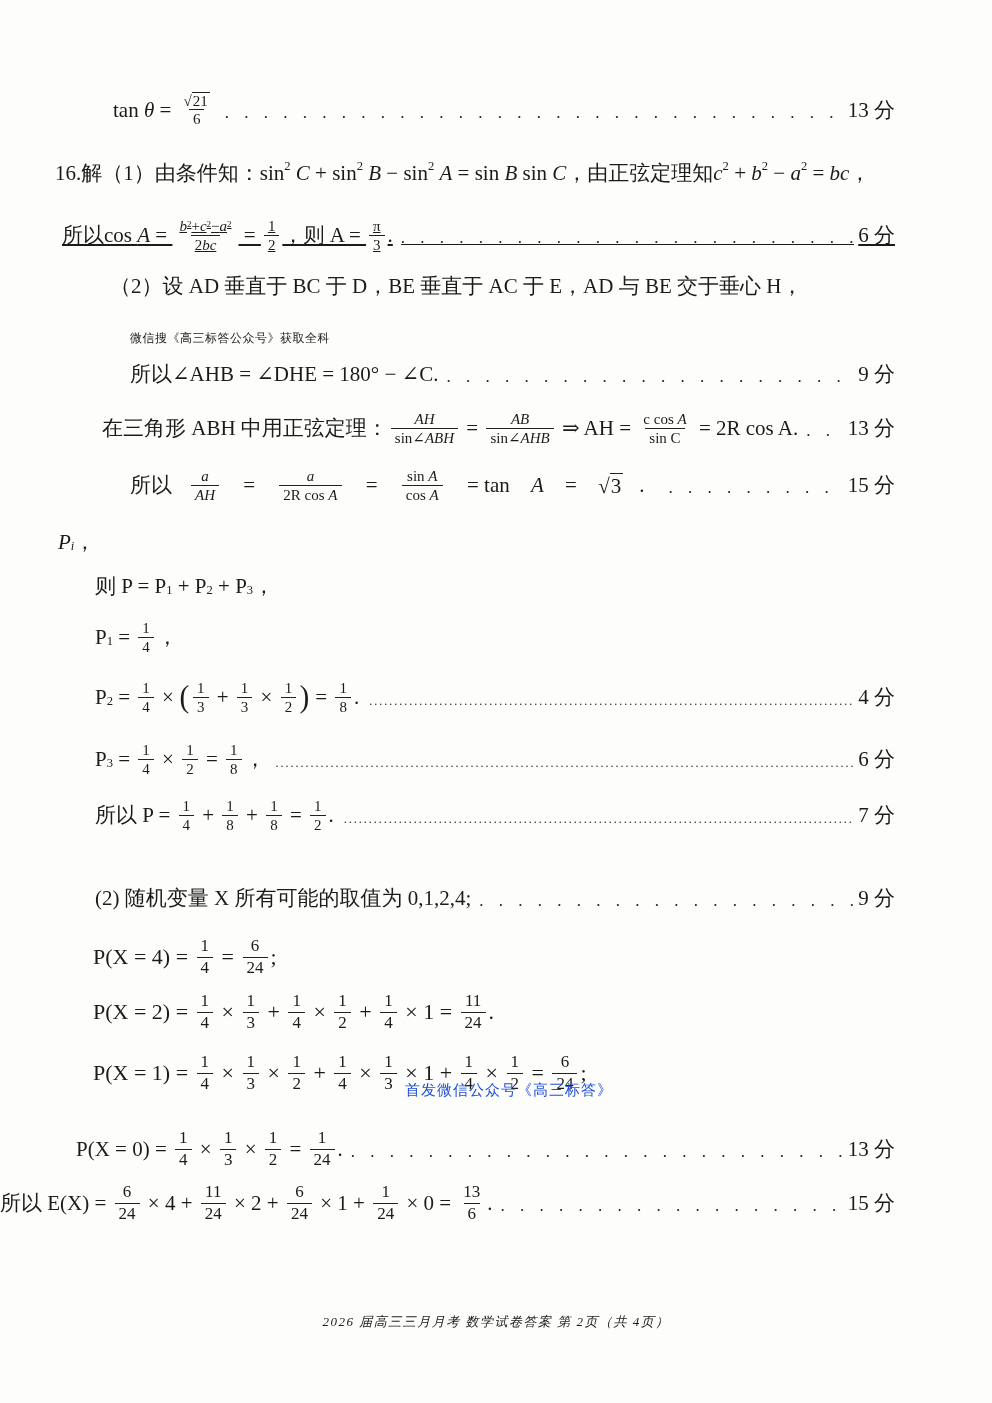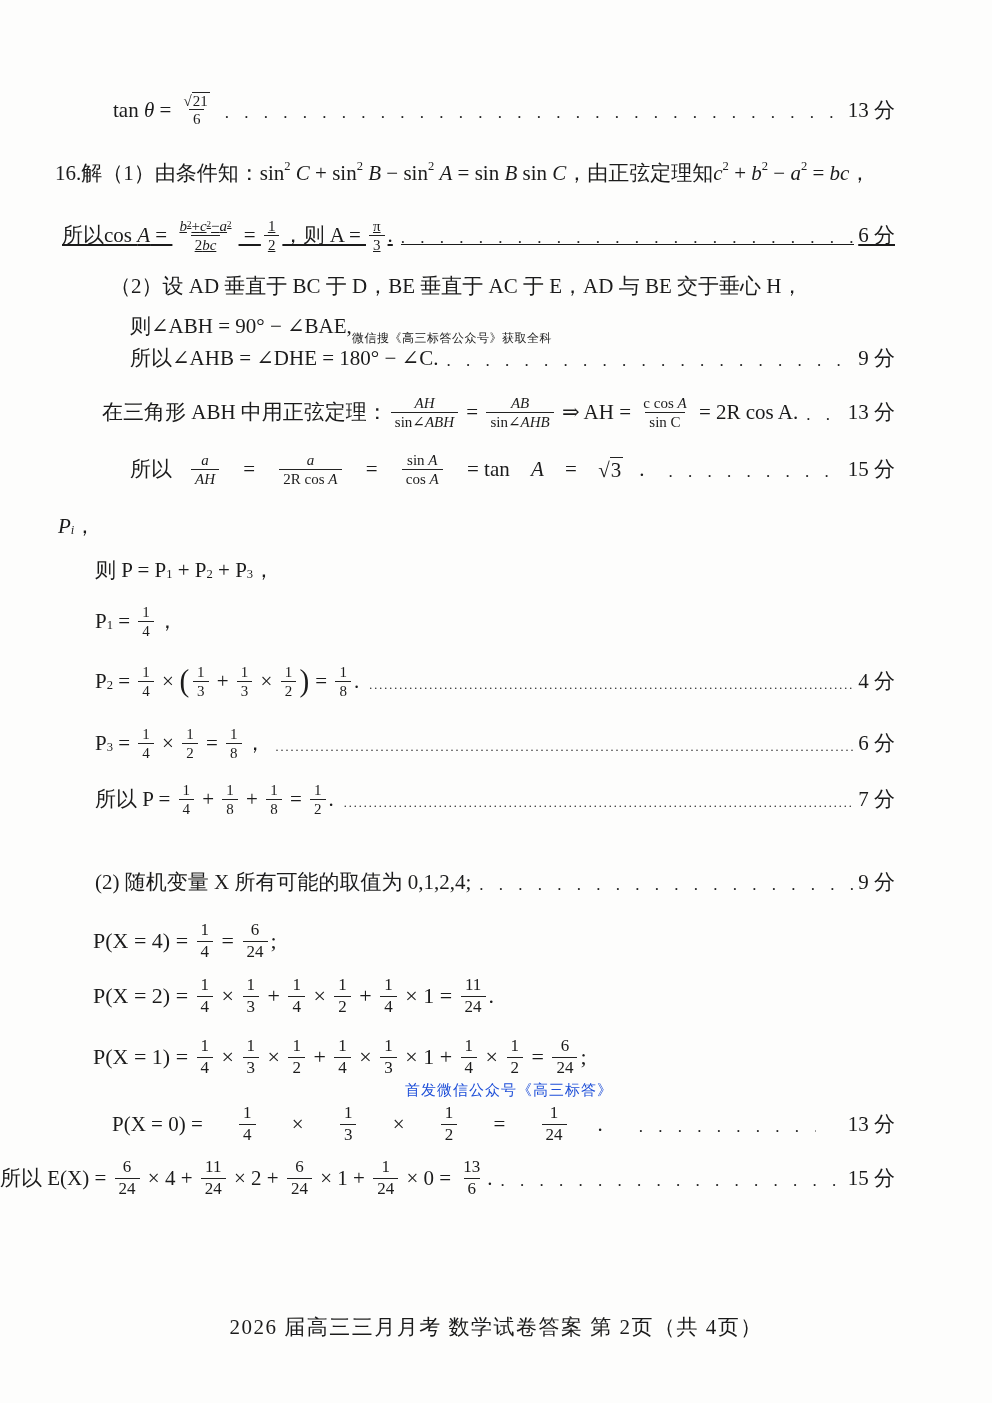--- a/index.html
+++ b/index.html
@@ -30,49 +30,49 @@
   .dots{flex:1 1 0 !important;min-width:0;overflow:hidden;white-space:nowrap;color:#222;align-self:center;}
   .dots.wide{font-size:17px;letter-spacing:5.5px;transform:translateY(3px);margin:0 4px 0 8px;}
   .dots.fine{font-size:12px;letter-spacing:2px;transform:translateY(4px);margin:0 4px 0 10px;}
   .score{white-space:pre;}
   
   .line:nth-child(1){margin-top:0;padding-left:113px;min-height:48px;}
   .line:nth-child(2){margin-top:24px;padding-left:55px;min-height:30px;}
   .line:nth-child(3){margin-top:23px;padding-left:62px;min-height:48px;text-decoration:underline;}
   .line:nth-child(4){margin-top:12px;padding-left:110px;min-height:30px;}
   .line:nth-child(5){margin-top:10px;padding-left:130px;min-height:30px;}
-  .line:nth-child(6){margin-top:2px;padding-left:130px;min-height:30px;}
+  .line:nth-child(6){margin-top:18px;padding-left:130px;min-height:30px;}
   .line:nth-child(7){margin-top:14px;padding-left:102px;min-height:50px;}
   .line:nth-child(8){margin-top:8px;padding-left:130px;min-height:48px;gap:16px;}
   .line:nth-child(9){margin-top:18px;padding-left:58px;min-height:30px;}
   .line:nth-child(10){margin-top:14px;padding-left:95px;min-height:30px;}
   .line:nth-child(11){margin-top:12px;padding-left:95px;min-height:48px;}
   .line:nth-child(12){margin-top:12px;padding-left:95px;min-height:48px;}
   .line:nth-child(13){margin-top:14px;padding-left:95px;min-height:48px;}
   .line:nth-child(14){margin-top:8px;padding-left:95px;min-height:48px;}
   .line:nth-child(15){margin-top:44px;padding-left:95px;min-height:30px;}
   .line:nth-child(16){margin-top:16px;padding-left:93px;min-height:56px;font-size:22px;}
   .line:nth-child(17){margin-top:2px;padding-left:93px;min-height:50px;font-size:22px;}
   .line:nth-child(18){margin-top:8px;padding-left:93px;min-height:56px;font-size:22px;}
-  .line:nth-child(19){margin-top:15px;padding-left:112px;min-height:48px;gap:28px;}
+  .line:nth-child(19){margin-top:24px;padding-left:76px;min-height:48px;}
   .line:nth-child(20){margin-top:6px;min-height:48px;}
   .line:nth-child(16) .frac,.line:nth-child(17) .frac,.line:nth-child(18) .frac,
   .line:nth-child(19) .frac,.line:nth-child(20) .frac{font-size:17px;}
   .watermark{position:absolute;left:405px;top:1081px;font-size:15px;letter-spacing:1px;}
-  .footer{position:absolute;left:0;right:0;top:1313px;text-align:center;font-size:21px;letter-spacing:1.5px;}
+  .footer{position:absolute;left:0;right:0;top:1313px;text-align:center;font-size:13px;letter-spacing:1.5px;font-style:italic;}
 </style>
 </head>
 <body style="background: rgb(253, 253, 252); color: rgb(27, 27, 27);">
 
 <div class="doc">
     <div class="line"><span class="t">tan </span><span class="t it">θ</span><span class="t"> = </span><span class="frac"><span class="num"><span class="rad"><span class="rad-sign">√</span><span class="rad-body">21</span></span></span><span class="den"><span class="t">6</span></span></span><span class="dots wide">. . . . . . . . . . . . . . . . . . . . . . . . . . . . . . . . . . . . . . . . . . . . . . . . . . . . . . . . . . . . . . . . . . . . . . . . . . . . . . . . . . . . . . . . . . . . . . . . . . . . . . . . . . . . . . . . . . . . . . . . . . . . . . . . . . . . . . . . . . . . . . . . . . . . . . . . . . . . . . . . . . . . . . . . . . . . . . . . . . . . . . . . . . . . . . . . . . . . . . . . . . . . . . . . . . . . . . . . . . . . . . . . . . . . . . . . . . . . . . . . . . . . . . . . . . . . . . . . . . . . </span><span class="score">13 分</span></div>
     <div class="line"><span class="t">16.解（1）由条件知：sin</span><span class="sup">2</span><span class="t"> </span><span class="t it">C</span><span class="t"> + sin</span><span class="sup">2</span><span class="t"> </span><span class="t it">B</span><span class="t"> − sin</span><span class="sup">2</span><span class="t"> </span><span class="t it">A</span><span class="t"> = sin </span><span class="t it">B</span><span class="t"> sin </span><span class="t it">C</span><span class="t">，由正弦定理知</span><span class="t it">c</span><span class="sup">2</span><span class="t"> + </span><span class="t it">b</span><span class="sup">2</span><span class="t"> − </span><span class="t it">a</span><span class="sup">2</span><span class="t"> = </span><span class="t it">bc</span><span class="t">，</span></div>
     <div class="line"><span class="t">所以cos </span><span class="t it">A</span><span class="t"> = </span><span class="frac"><span class="num"><span class="t it">b</span><span class="sup">2</span><span class="t">+</span><span class="t it">c</span><span class="sup">2</span><span class="t">−</span><span class="t it">a</span><span class="sup">2</span></span><span class="den"><span class="t">2</span><span class="t it">bc</span></span></span><span class="t"> = </span><span class="frac"><span class="num"><span class="t">1</span></span><span class="den"><span class="t">2</span></span></span><span class="t">，则 A = </span><span class="frac"><span class="num"><span class="t">π</span></span><span class="den"><span class="t">3</span></span></span><span class="t">.</span><span class="dots wide">. . . . . . . . . . . . . . . . . . . . . . . . . . . . . . . . . . . . . . . . . . . . . . . . . . . . . . . . . . . . . . . . . . . . . . . . . . . . . . . . . . . . . . . . . . . . . . . . . . . . . . . . . . . . . . . . . . . . . . . . . . . . . . . . . . . . . . . . . . . . . . . . . . . . . . . . . . . . . . . . . . . . . . . . . . . . . . . . . . . . . . . . . . . . . . . . . . . . . . . . . . . . . . . . . . . . . . . . . . . . . . . . . . . . . . . . . . . . . . . . . . . . . . . . . . . . . . . . . . . . </span><span class="score">6 分</span></div>
     <div class="line"><span class="t">（2）设 AD 垂直于 BC 于 D，BE 垂直于 AC 于 E，AD 与 BE 交于垂心 H，</span></div>
-    <div class="line"><span class="t">则∠ABH = 90° − ∠BAE,</span><span class="small-note">微信搜《高三标答公众号》获取全科</span></div>
+    <div class="line"><span class="small-note">微信搜《高三标答公众号》获取全科</span></div>
     <div class="line"><span class="t">所以∠AHB = ∠DHE = 180° − ∠C.</span><span class="dots wide">. . . . . . . . . . . . . . . . . . . . . . . . . . . . . . . . . . . . . . . . . . . . . . . . . . . . . . . . . . . . . . . . . . . . . . . . . . . . . . . . . . . . . . . . . . . . . . . . . . . . . . . . . . . . . . . . . . . . . . . . . . . . . . . . . . . . . . . . . . . . . . . . . . . . . . . . . . . . . . . . . . . . . . . . . . . . . . . . . . . . . . . . . . . . . . . . . . . . . . . . . . . . . . . . . . . . . . . . . . . . . . . . . . . . . . . . . . . . . . . . . . . . . . . . . . . . . . . . . . . . </span><span class="score">9 分</span></div>
     <div class="line"><span class="t">在三角形 ABH 中用正弦定理：</span><span class="frac"><span class="num"><span class="t it">AH</span></span><span class="den"><span class="t">sin∠</span><span class="t it">ABH</span></span></span><span class="t"> = </span><span class="frac"><span class="num"><span class="t it">AB</span></span><span class="den"><span class="t">sin∠</span><span class="t it">AHB</span></span></span><span class="t"> ⇒ AH = </span><span class="frac"><span class="num"><span class="t">c cos </span><span class="t it">A</span></span><span class="den"><span class="t">sin C</span></span></span><span class="t"> = 2R cos A.</span><span class="dots wide">. . . . . . . . . . . . . . . . . . . . . . . . . . . . . . . . . . . . . . . . . . . . . . . . . . . . . . . . . . . . . . . . . . . . . . . . . . . . . . . . . . . . . . . . . . . . . . . . . . . . . . . . . . . . . . . . . . . . . . . . . . . . . . . . . . . . . . . . . . . . . . . . . . . . . . . . . . . . . . . . . . . . . . . . . . . . . . . . . . . . . . . . . . . . . . . . . . . . . . . . . . . . . . . . . . . . . . . . . . . . . . . . . . . . . . . . . . . . . . . . . . . . . . . . . . . . . . . . . . . . </span><span class="score">13 分</span></div>
     <div class="line"><span class="t">所以</span><span class="frac"><span class="num"><span class="t it">a</span></span><span class="den"><span class="t it">AH</span></span></span><span class="t"> = </span><span class="frac"><span class="num"><span class="t it">a</span></span><span class="den"><span class="t">2R cos </span><span class="t it">A</span></span></span><span class="t"> = </span><span class="frac"><span class="num"><span class="t">sin </span><span class="t it">A</span></span><span class="den"><span class="t">cos </span><span class="t it">A</span></span></span><span class="t"> = tan </span><span class="t it">A</span><span class="t"> = </span><span class="rad"><span class="rad-sign">√</span><span class="rad-body">3</span></span><span class="t">.</span><span class="dots wide">. . . . . . . . . . . . . . . . . . . . . . . . . . . . . . . . . . . . . . . . . . . . . . . . . . . . . . . . . . . . . . . . . . . . . . . . . . . . . . . . . . . . . . . . . . . . . . . . . . . . . . . . . . . . . . . . . . . . . . . . . . . . . . . . . . . . . . . . . . . . . . . . . . . . . . . . . . . . . . . . . . . . . . . . . . . . . . . . . . . . . . . . . . . . . . . . . . . . . . . . . . . . . . . . . . . . . . . . . . . . . . . . . . . . . . . . . . . . . . . . . . . . . . . . . . . . . . . . . . . . </span><span class="score">15 分</span></div>
     <div class="line"><span class="t it">P</span><span class="subn it">i</span><span class="t">，</span></div>
     <div class="line"><span class="t">则 P = P</span><span class="subn">1</span><span class="t"> + P</span><span class="subn">2</span><span class="t"> + P</span><span class="subn">3</span><span class="t">，</span></div>
     <div class="line"><span class="t">P</span><span class="subn">1</span><span class="t"> = </span><span class="frac"><span class="num"><span class="t">1</span></span><span class="den"><span class="t">4</span></span></span><span class="t">，</span></div>
     <div class="line"><span class="t">P</span><span class="subn">2</span><span class="t"> = </span><span class="frac"><span class="num"><span class="t">1</span></span><span class="den"><span class="t">4</span></span></span><span class="t"> × </span><span class="paren">(</span><span class="frac"><span class="num"><span class="t">1</span></span><span class="den"><span class="t">3</span></span></span><span class="t"> + </span><span class="frac"><span class="num"><span class="t">1</span></span><span class="den"><span class="t">3</span></span></span><span class="t"> × </span><span class="frac"><span class="num"><span class="t">1</span></span><span class="den"><span class="t">2</span></span></span><span class="paren">)</span><span class="t"> = </span><span class="frac"><span class="num"><span class="t">1</span></span><span class="den"><span class="t">8</span></span></span><span class="t">.</span><span class="dots fine">....................................................................................................................................................................................................................................................................................................................................................................................................................................................................................................................</span><span class="score">4 分</span></div>
     <div class="line"><span class="t">P</span><span class="subn">3</span><span class="t"> = </span><span class="frac"><span class="num"><span class="t">1</span></span><span class="den"><span class="t">4</span></span></span><span class="t"> × </span><span class="frac"><span class="num"><span class="t">1</span></span><span class="den"><span class="t">2</span></span></span><span class="t"> = </span><span class="frac"><span class="num"><span class="t">1</span></span><span class="den"><span class="t">8</span></span></span><span class="t">，</span><span class="dots fine">....................................................................................................................................................................................................................................................................................................................................................................................................................................................................................................................</span><span class="score">6 分</span></div>
     <div class="line"><span class="t">所以 P = </span><span class="frac"><span class="num"><span class="t">1</span></span><span class="den"><span class="t">4</span></span></span><span class="t"> + </span><span class="frac"><span class="num"><span class="t">1</span></span><span class="den"><span class="t">8</span></span></span><span class="t"> + </span><span class="frac"><span class="num"><span class="t">1</span></span><span class="den"><span class="t">8</span></span></span><span class="t"> = </span><span class="frac"><span class="num"><span class="t">1</span></span><span class="den"><span class="t">2</span></span></span><span class="t">.</span><span class="dots fine">....................................................................................................................................................................................................................................................................................................................................................................................................................................................................................................................</span><span class="score">7 分</span></div>
     <div class="line"><span class="t">(2) 随机变量 X 所有可能的取值为 0,1,2,4;</span><span class="dots wide">. . . . . . . . . . . . . . . . . . . . . . . . . . . . . . . . . . . . . . . . . . . . . . . . . . . . . . . . . . . . . . . . . . . . . . . . . . . . . . . . . . . . . . . . . . . . . . . . . . . . . . . . . . . . . . . . . . . . . . . . . . . . . . . . . . . . . . . . . . . . . . . . . . . . . . . . . . . . . . . . . . . . . . . . . . . . . . . . . . . . . . . . . . . . . . . . . . . . . . . . . . . . . . . . . . . . . . . . . . . . . . . . . . . . . . . . . . . . . . . . . . . . . . . . . . . . . . . . . . . . </span><span class="score">9 分</span></div>

